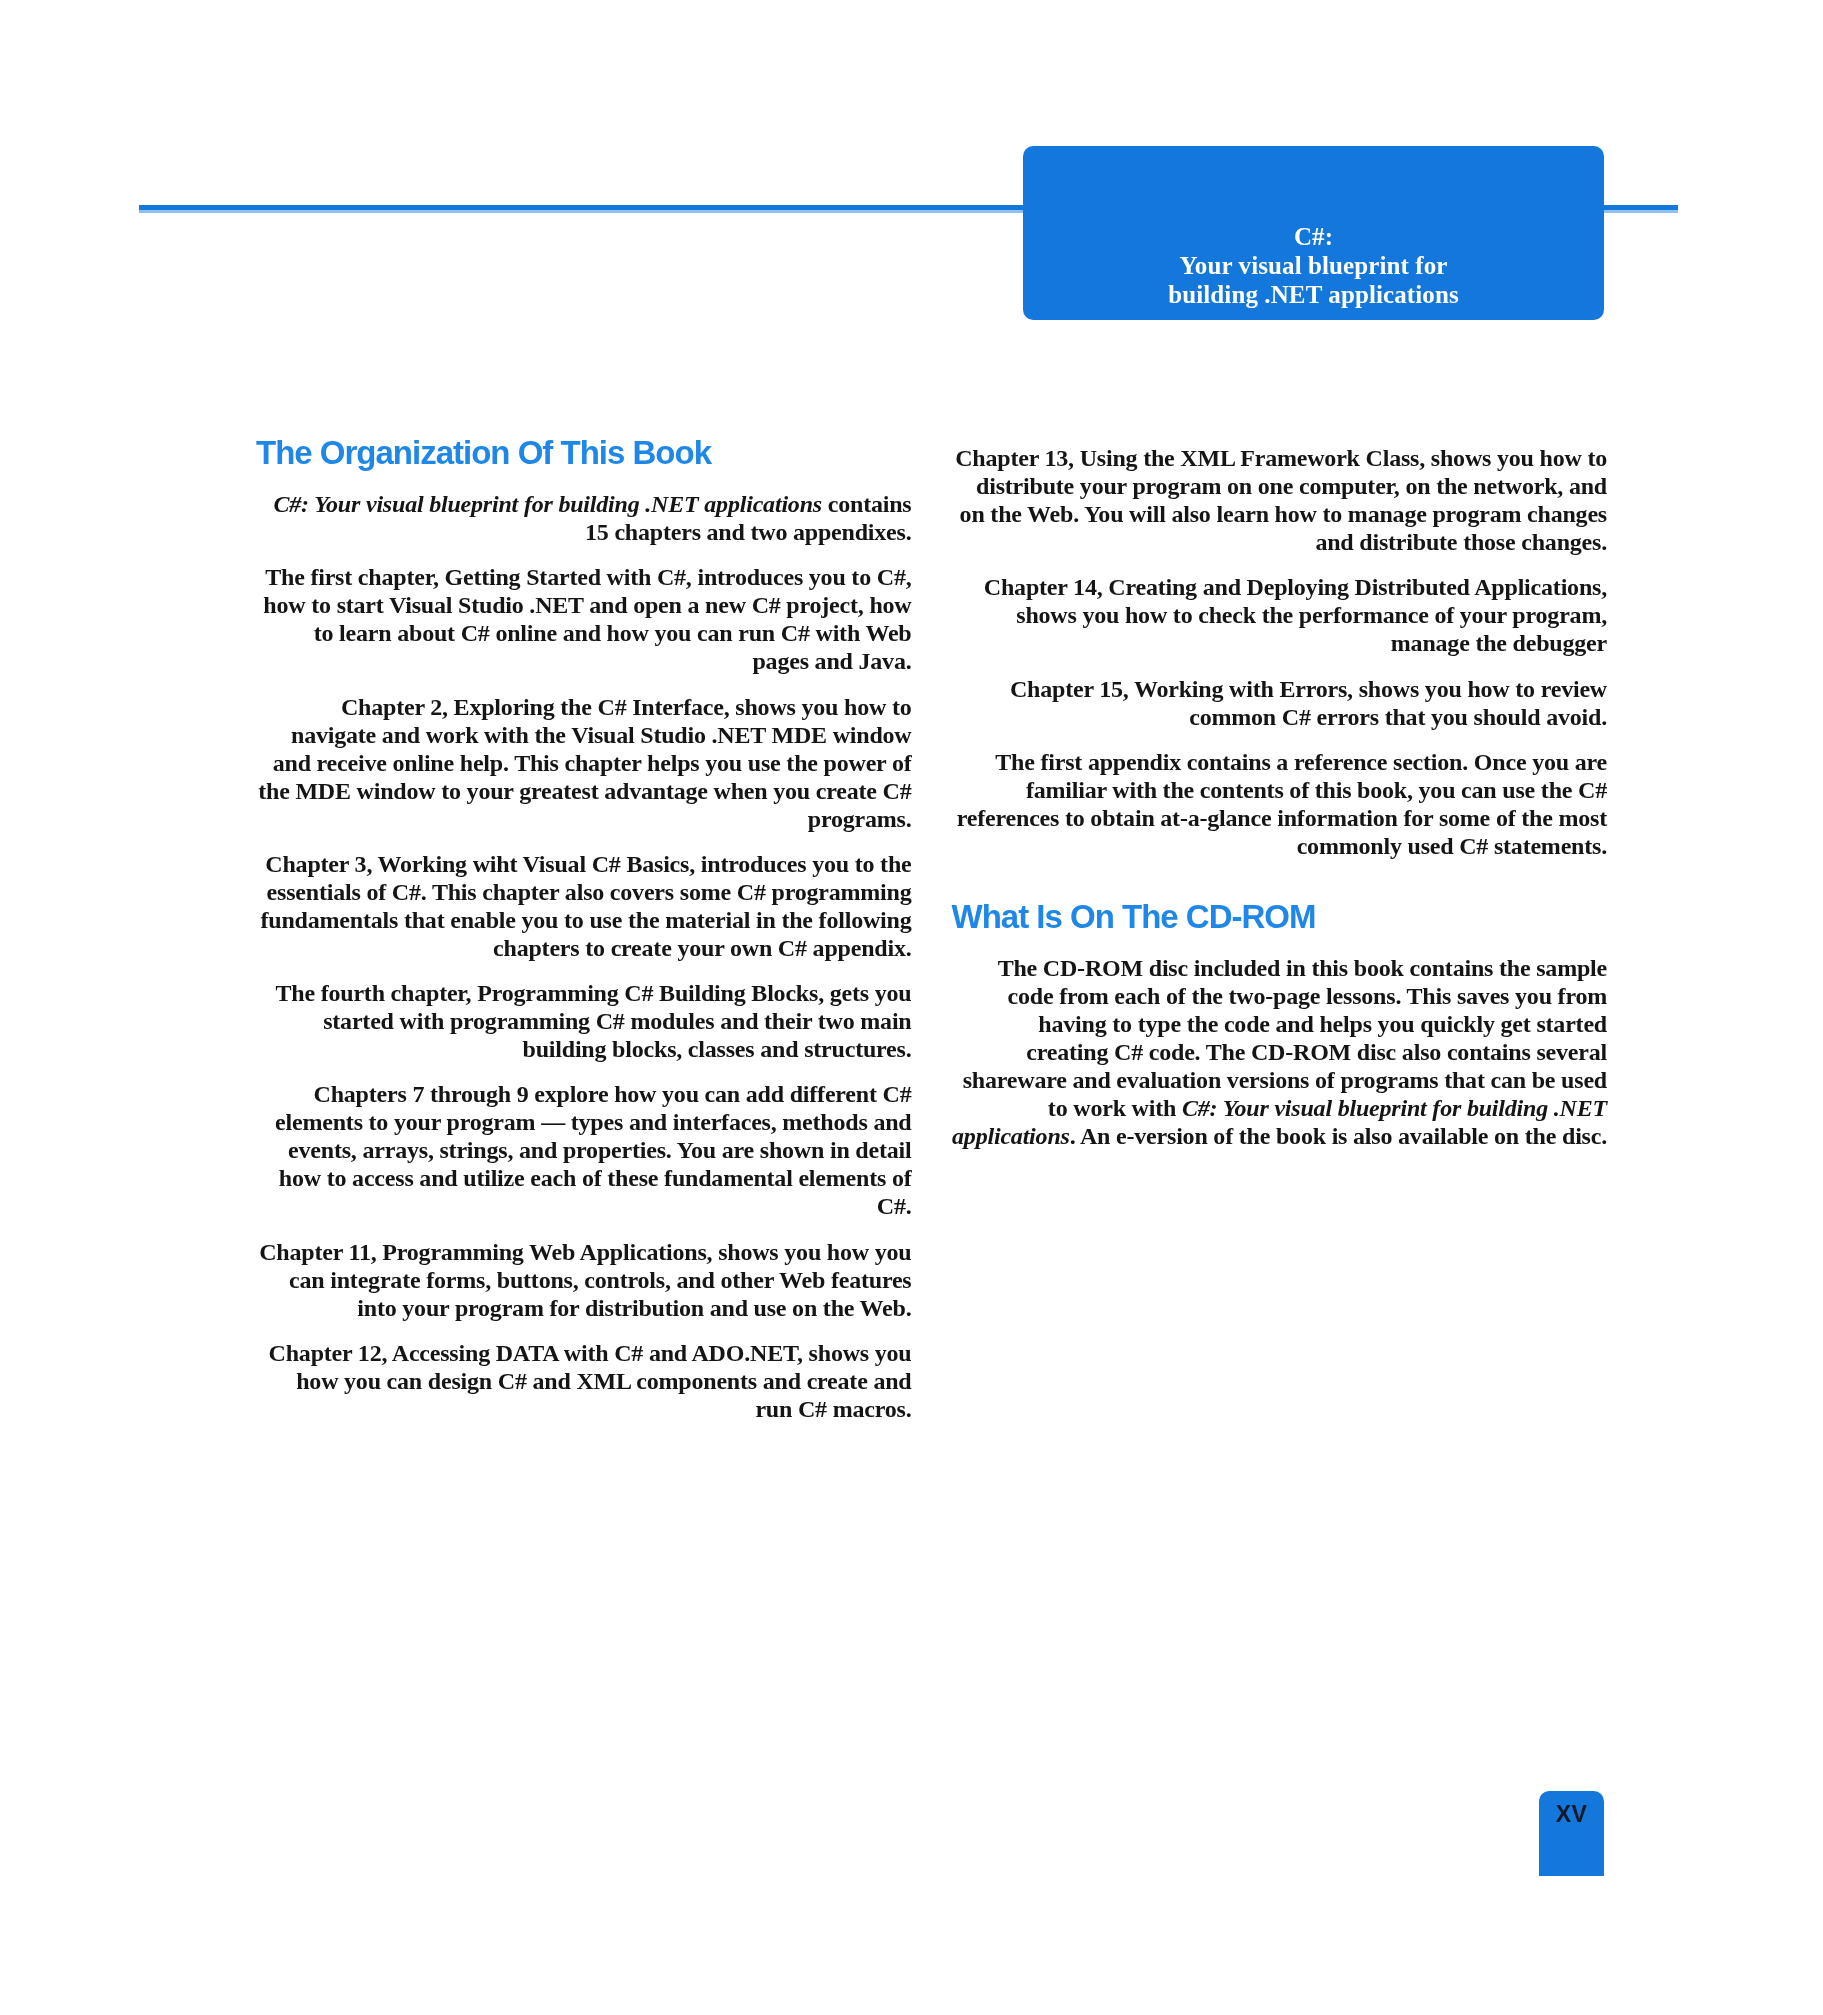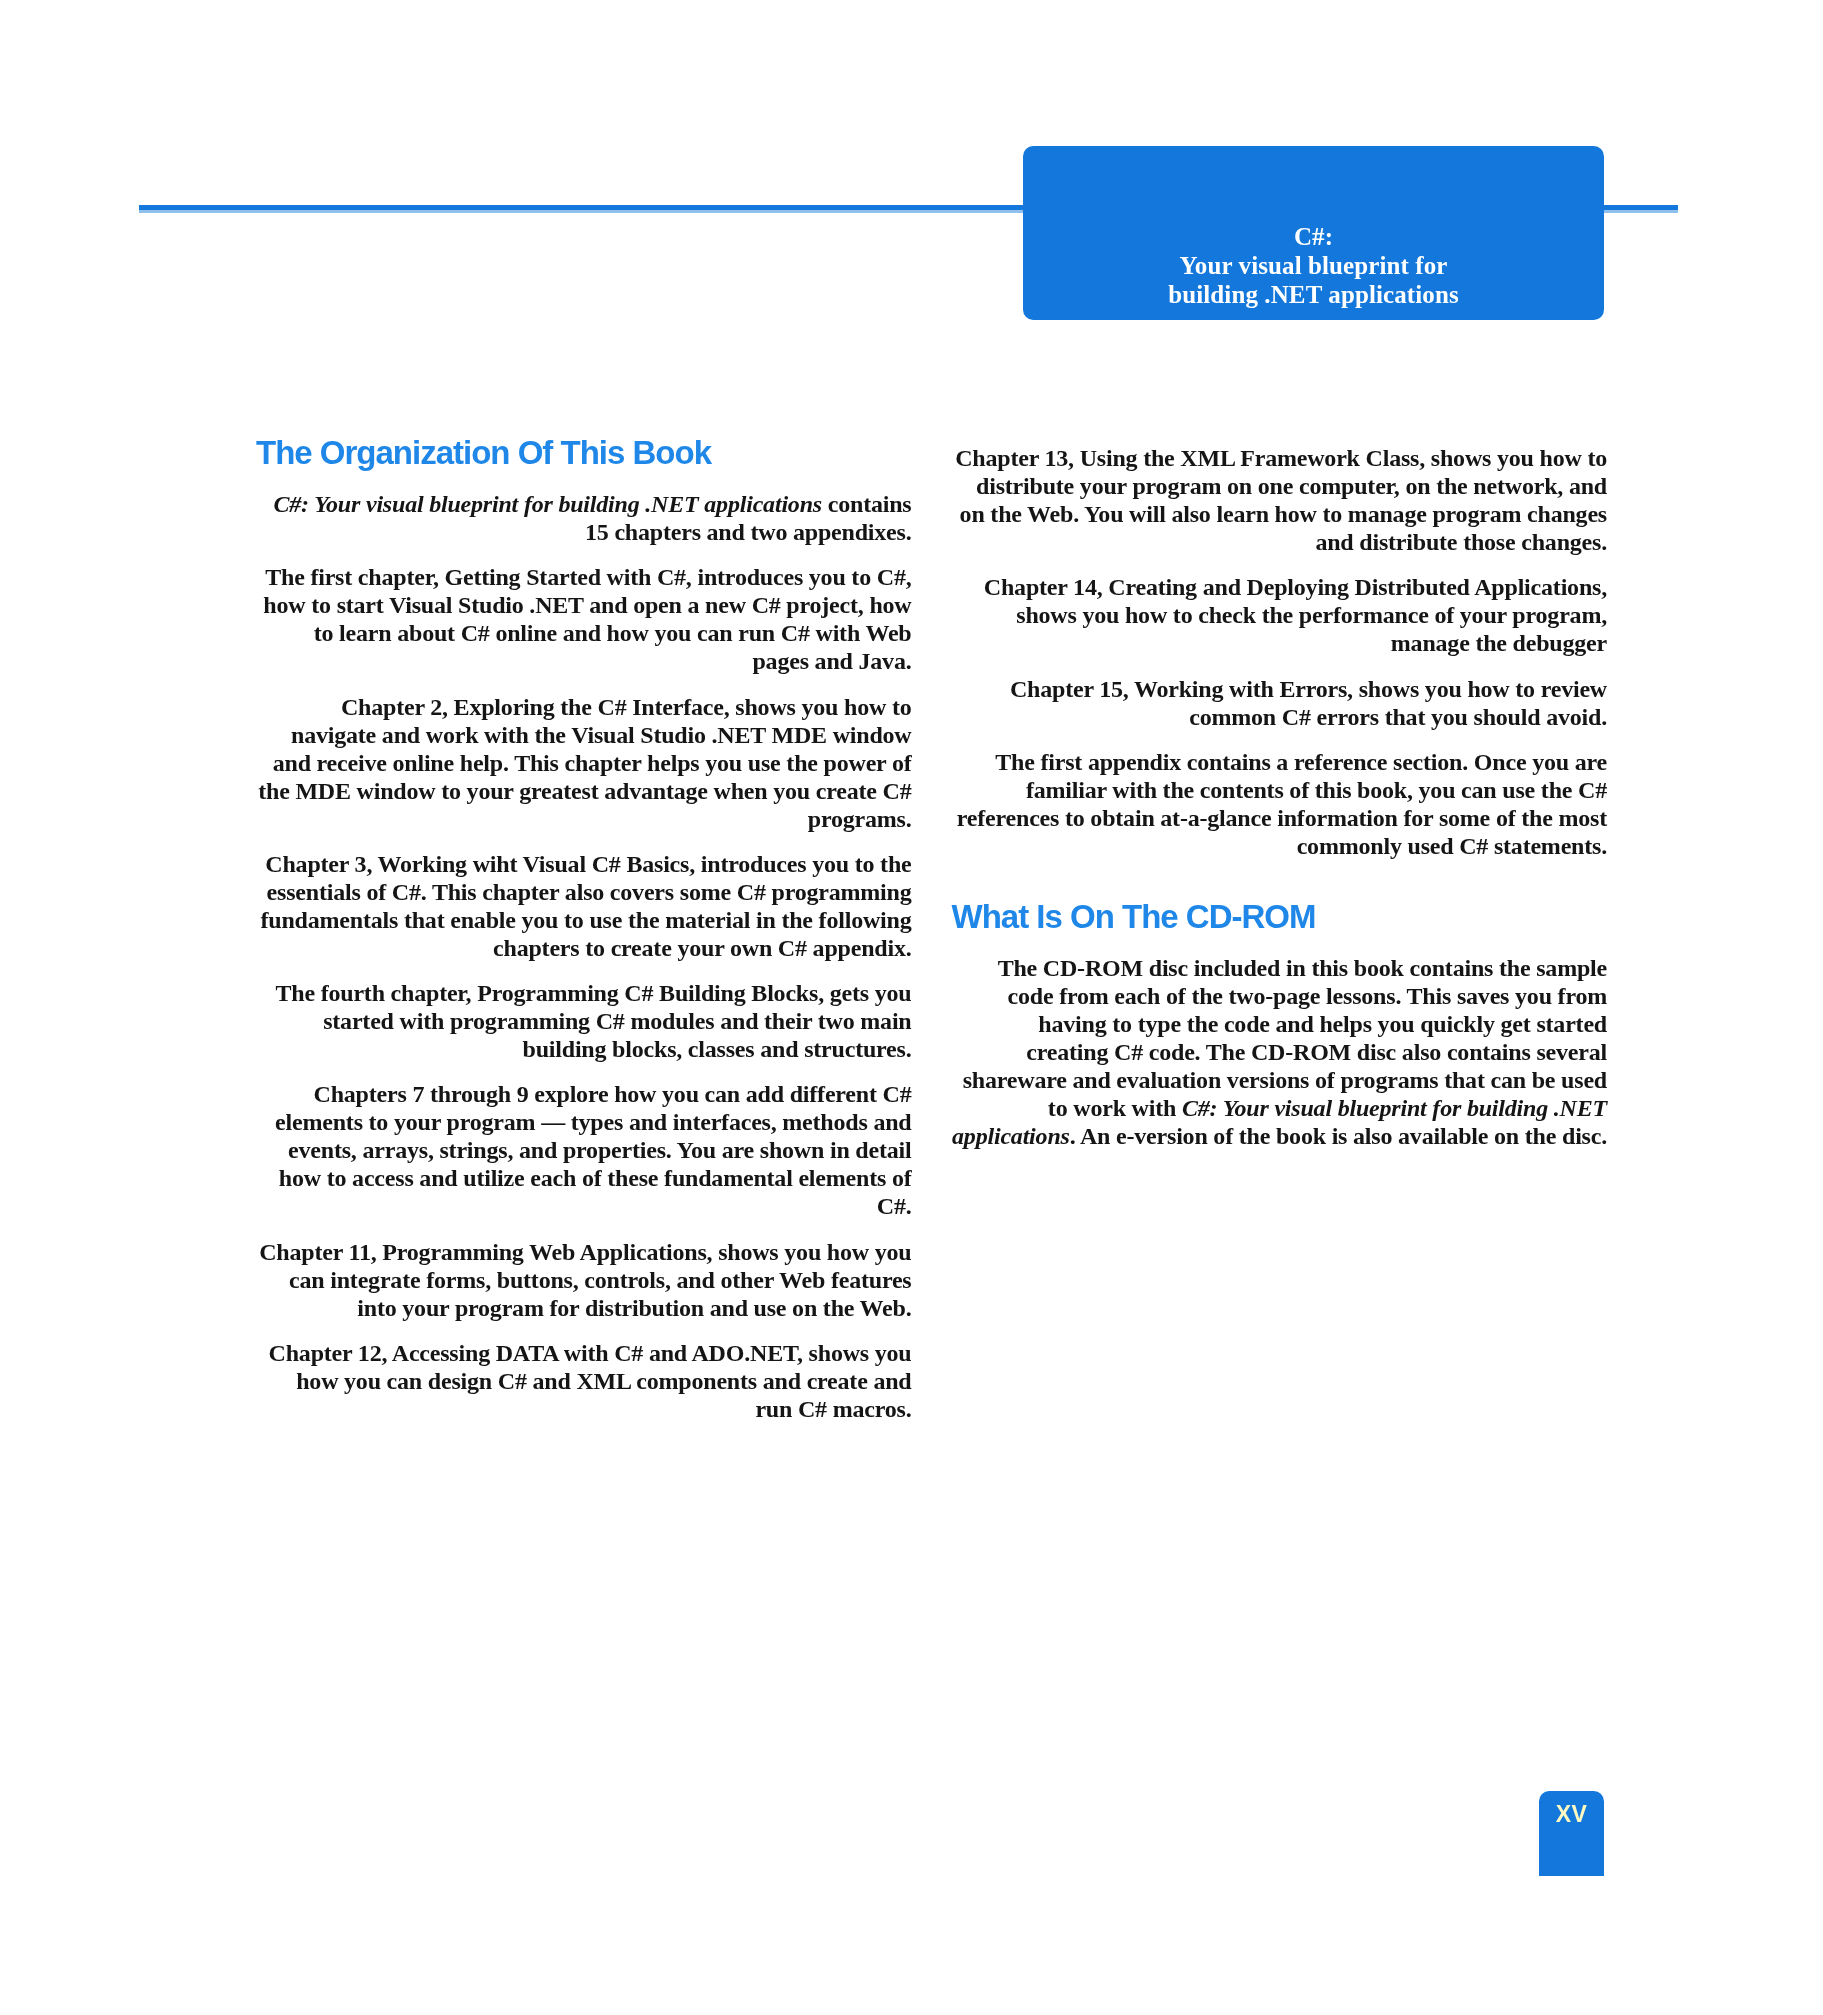--- a/index.html
+++ b/index.html
@@ -94,21 +94,21 @@
   .page-number-box{
     position:absolute;
     left:1539px; top:1791px;
     width:65px; height:85px;
     background:var(--brand-blue);
     border-radius:10.2px 10.2px 0 0;
     text-align:center;
     padding-top:10.2px;
   }
   .page-number-box .num{
-    color:#fef9c3;
+    color:#0f172a;
     font-family:"Liberation Sans", sans-serif;
     font-weight:bold;
     font-size:23px;
     letter-spacing:0.3px;
   }
 </style>
 </head>
 <body>
 
 <div class="top-rule"></div>

